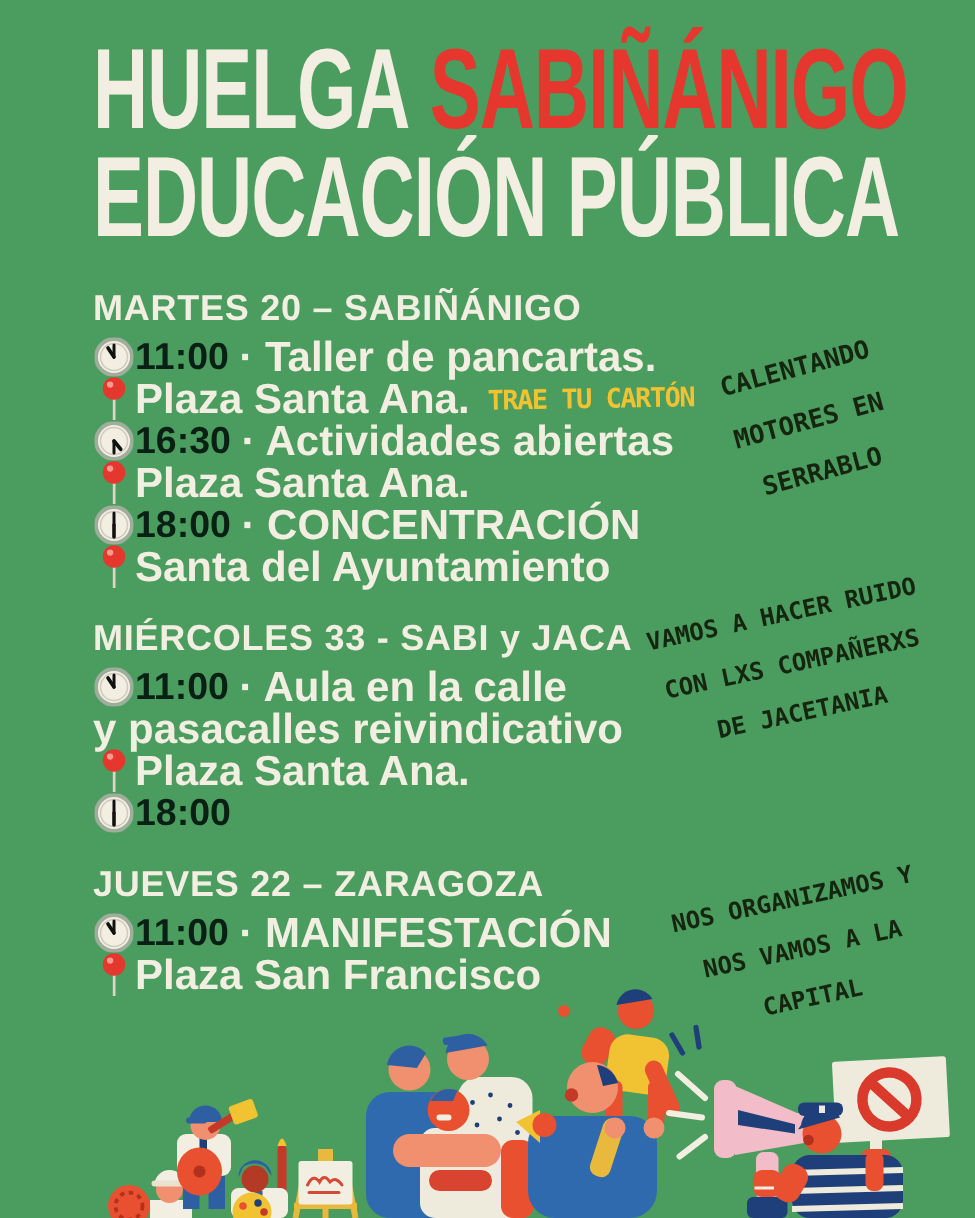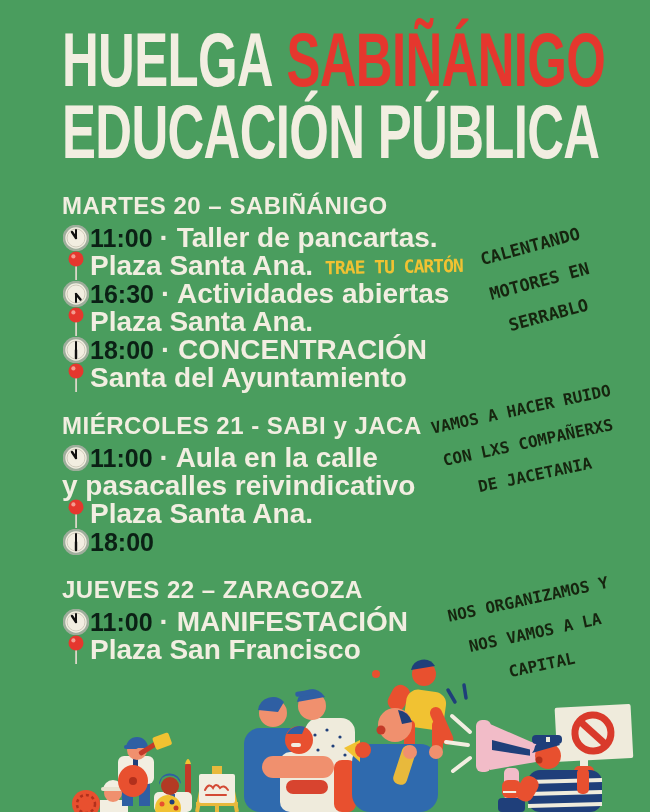--- a/index.html
+++ b/index.html
@@ -136,21 +136,21 @@
               <rect x="7.2" y="13" width="1.8" height="16" fill="#DAD6C8"></rect>
               <circle cx="8" cy="8" r="7.5" fill="#E5372E"></circle>
               <circle cx="5.4" cy="5.4" r="2.1" fill="#F49C90"></circle>
             </svg>
         </span>
         <span class="etext">Santa del Ayuntamiento</span>
       </div>
     </div>
 
     <div class="section">
-      <div class="section-heading">MIÉRCOLES 21 - SABI y JACA</div>
+      <div class="section-heading">MIÉRCOLES 33 - SABI y JACA</div>
 
       <div class="row">
         <span class="icon-col">
           <svg width="26" height="26" viewBox="0 0 26 26">
               <circle cx="13" cy="13" r="12" fill="#F2EEE1" stroke="#9FAE9C" stroke-width="2.6"></circle>
               <circle cx="13" cy="13" r="9" fill="#F2EEE1" stroke="#CFCBBB" stroke-width="1"></circle>
               <line x1="13" y1="13" x2="13" y2="5" stroke="#111" stroke-width="2" stroke-linecap="round"></line>
               <line x1="13" y1="13" x2="9" y2="7" stroke="#111" stroke-width="2.4" stroke-linecap="round"></line>
             </svg>
         </span>

